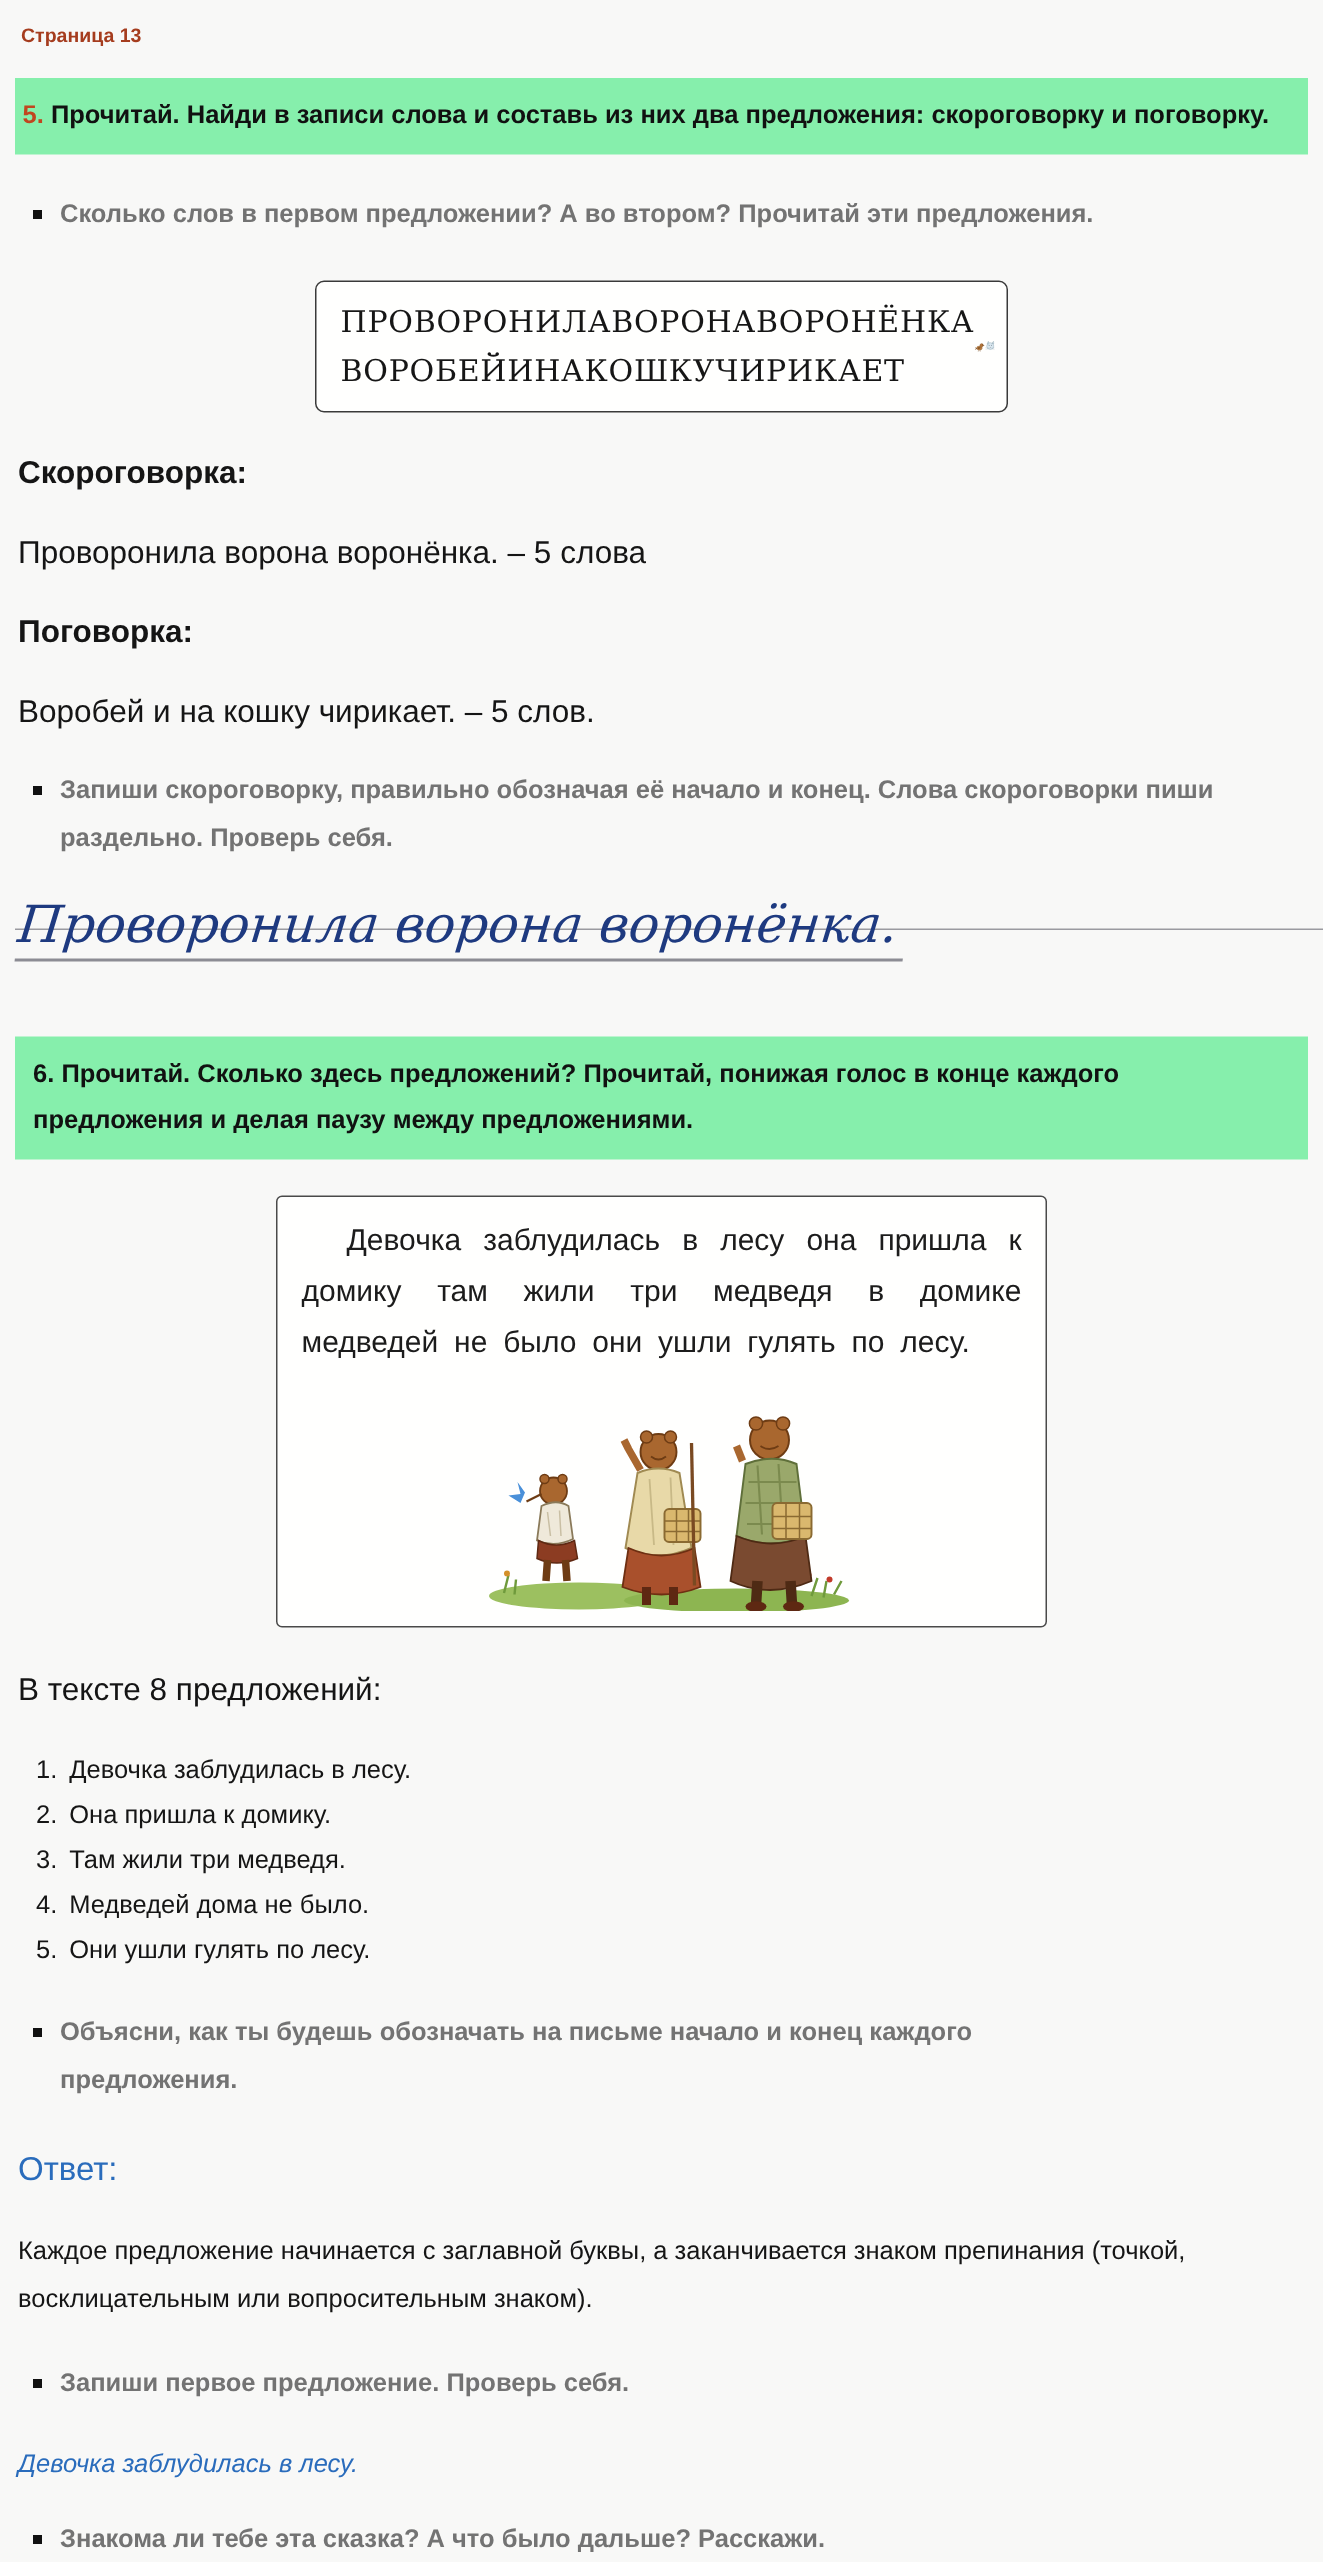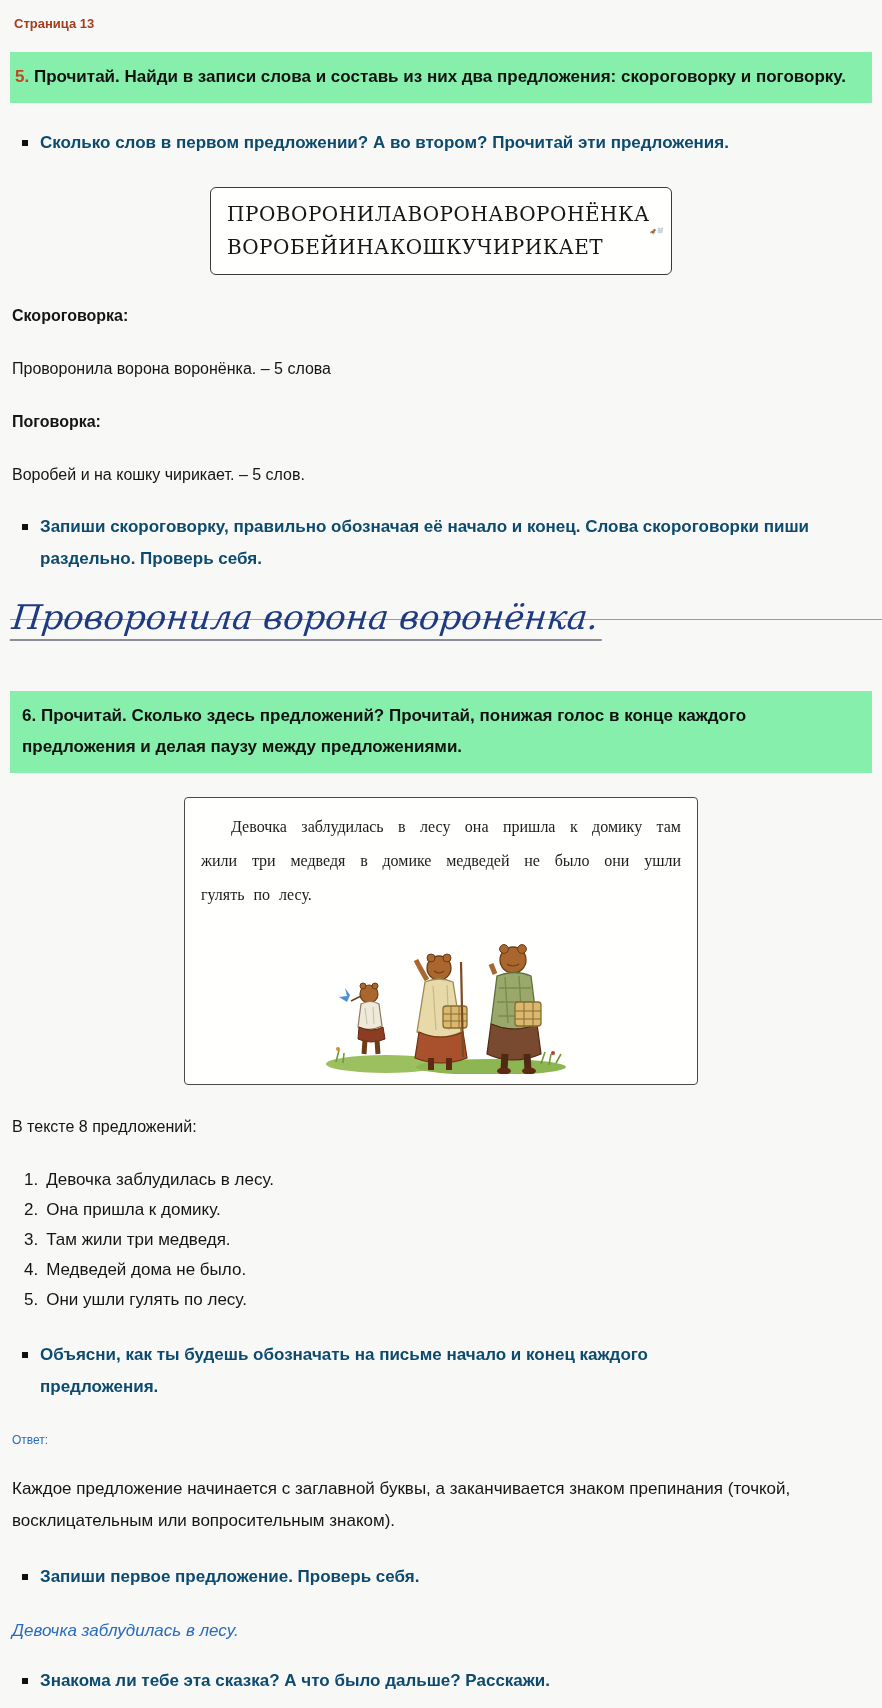--- a/index.html
+++ b/index.html
@@ -17,21 +17,21 @@
   .task-block {
     background:#86efac;
     margin-top:21px;
     padding:9px 12px 11px 5px;
     font-size:17px; font-weight:bold; line-height:31px; color:#111;
   }
   .task-num { font-weight:bold; }
   .task-num.orange { color:#c1461f; }
   .bullet-line {
     margin:24px 0 0 12px;
-    font-size:17px; font-weight:bold; line-height:32px; color:#0c4a6e;
+    font-size:17px; font-weight:bold; line-height:32px; color:#737373;
     display:flex;
   }
   .bullet-square {
     width:6px; height:6px; background:#111; flex:0 0 6px;
     margin:13px 12px 0 0;
   }
   .framed-box {
     border:1px solid #3a3a3a; border-radius:6px;
     background:#fffffe;
     margin:28px auto 0 auto;
@@ -40,21 +40,21 @@
     width:462px;
     padding:10px 8px 10px 16px;
     display:flex; align-items:center; gap:0;
   }
   .puzzle-text {
     font-family:"DejaVu Serif", serif;
     font-size:20px; line-height:33px; color:#161616;
     letter-spacing:0.5px;
     white-space:nowrap;
   }
-  .para { font-size:16px; line-height:24px; margin:29px 0 0 2px; color:#151515; }
+  .para { font-size:21px; line-height:24px; margin:29px 0 0 2px; color:#151515; }
   .para.bold { font-weight:bold; }
   .handwriting-area {
     position:relative;
     margin:22px 0 0 0;
     height:68px;
   }
   .ruled-line {
     position:absolute; left:0; right:-10px; top:22px;
     border-top:1.5px solid #9a9aa0;
   }
@@ -66,30 +66,30 @@
     padding:0 6px 2px 0;
     transform:skewX(-6deg);
     white-space:nowrap;
   }
   .story-box {
     width:514px;
     padding:12px 16px 6px 16px;
     border:1px solid #4a4a4a; border-radius:4px;
   }
   .story-box-text {
-    font-family:Liberation Serif, serif;
-    font-size:16px; line-height:34px; color:#1c1c1c;
+    font-family:Liberation Sans, sans-serif;
+    font-size:20px; line-height:34px; color:#1c1c1c;
     text-align:justify; text-indent:30px;
     word-spacing:5px;
   }
   .bears-illustration { display:block; margin:10px auto 4px auto; }
   .numbered-list { margin:26px 0 0 14px; }
   .list-item { font-size:17px; line-height:30px; color:#151515; display:flex; }
   .list-num { margin-right:8px; }
-  .answer-label { color:#2a6cbc; font-size:12px; margin:30px 0 0 2px; }
+  .answer-label { color:#2a6cbc; font-size:22px; margin:30px 0 0 2px; }
   .blue-italic {
     color:#2a6cbc; font-style:italic; font-size:17px;
     margin:28px 0 0 2px;
   }
   .explain { font-size:17px; line-height:32px; margin:26px 0 1px 2px; color:#151515; }
 </style>
 </head>
 <body>
 
 <h1 class="page-title">Страница 13</h1>

